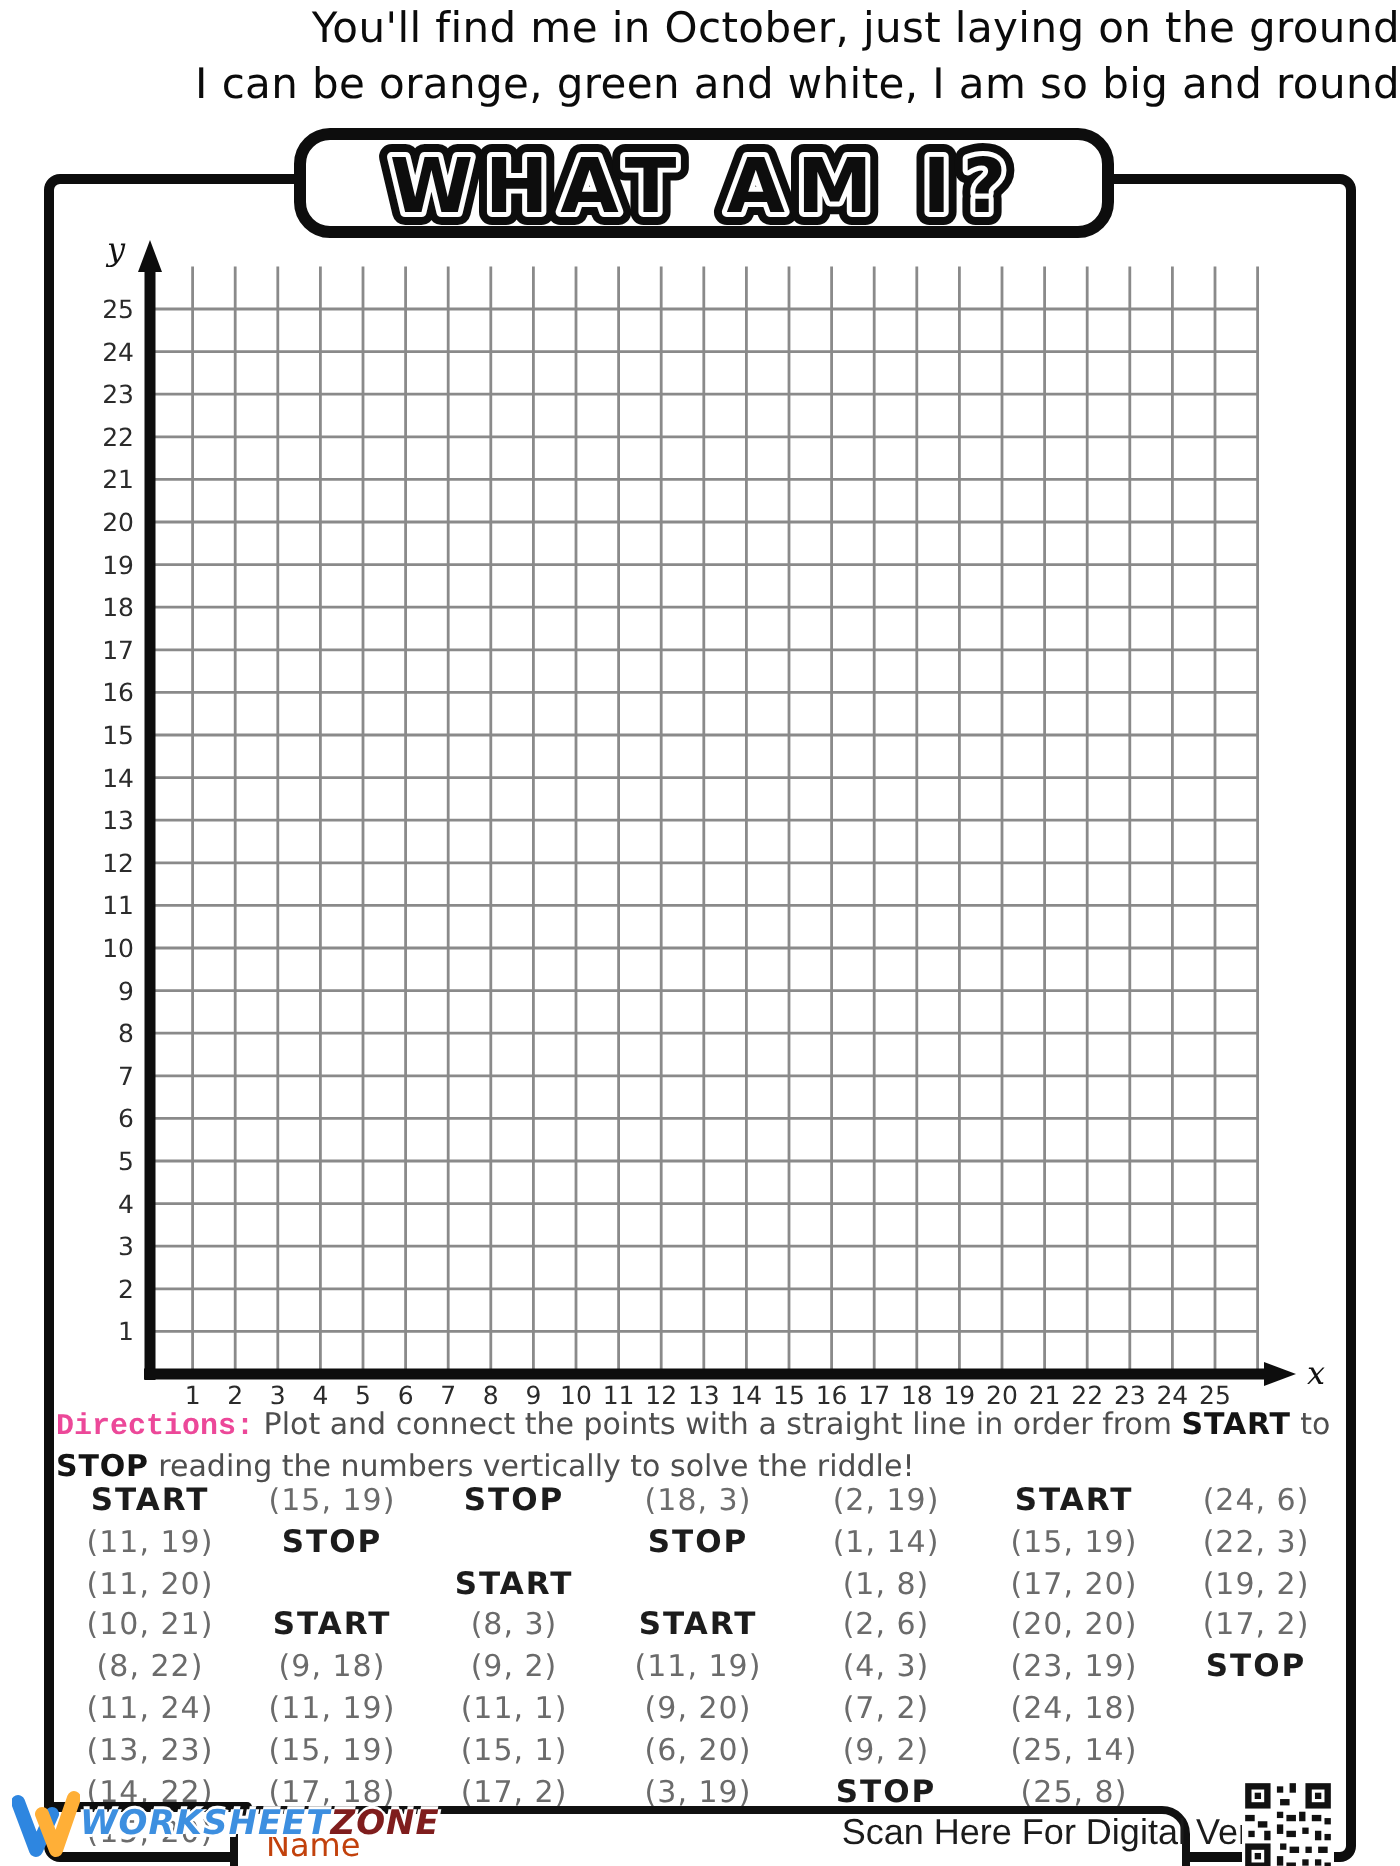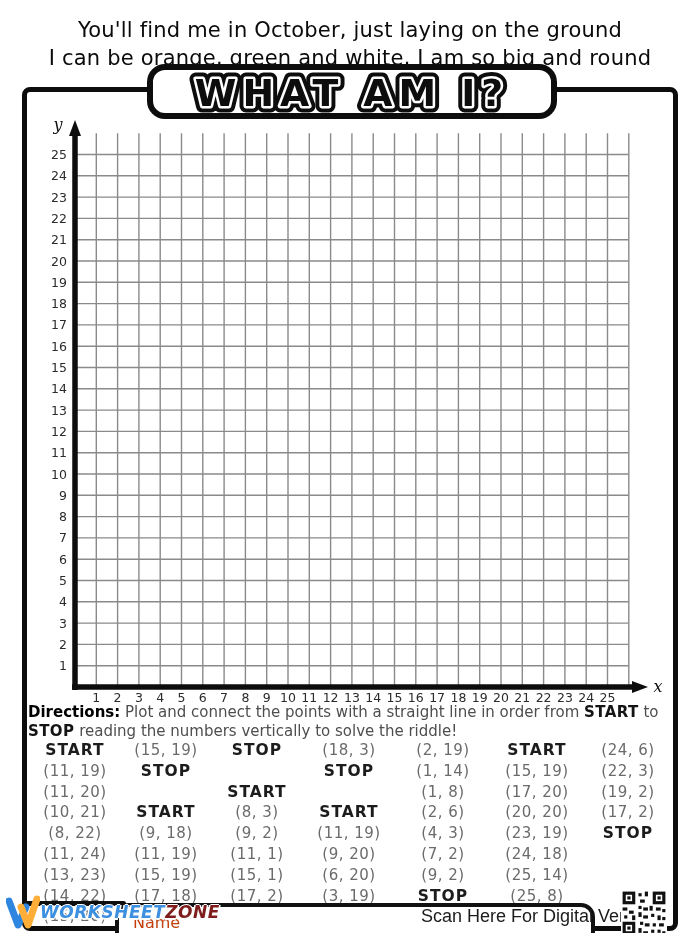--- a/index.html
+++ b/index.html
@@ -1,41 +1,41 @@
 <!DOCTYPE html>
 <html><head>
 <meta charset="utf-8">
 <style>
   html,body{margin:0;padding:0;background:#fff;}
   #page{position:relative;width:700px;height:933px;overflow:hidden;background:#fff;
         font-family:"DejaVu Sans","Liberation Sans",sans-serif;}
 
   
-  .riddle{position:absolute;top:16px;left:0;width:700px;text-align:center;
+  .riddle{position:absolute;top:0;left:0;width:700px;text-align:right;
           color:#0b0b0b;font-size:21px;line-height:28px;letter-spacing:.2px;}
 
   
   .content-box{position:absolute;left:22px;top:87px;width:656px;height:844px;
                border:5px solid #0d0d0d;border-radius:8px;box-sizing:border-box;background:transparent;}
 
   
   .banner{position:absolute;left:147px;top:64px;width:410px;height:55px;background:#fff;
           border:6px solid #0d0d0d;border-radius:18px;box-sizing:border-box;z-index:3;
           display:flex;align-items:center;justify-content:center;}
   .banner svg{display:block;}
 
   
   .grid-svg{position:absolute;left:30px;top:110px;z-index:1;}
   .tick{font-size:12.5px;fill:#2b2b2b;font-family:"DejaVu Sans",sans-serif;}
   .axis-letter{font-size:16px;font-style:italic;fill:#111;font-family:"DejaVu Serif",serif;}
 
   
   .directions{position:absolute;left:28px;top:703px;width:648px;
               font-size:15px;line-height:18.5px;color:#4e4e4e;}
-  .directions .dlabel{color:#000000;font-weight:700;}
+  .directions .dlabel{color:#ec4899;font-weight:700;font-family:Liberation Mono, monospace;}
   .directions .dcaps{color:#141414;font-weight:600;letter-spacing:.4px;}
   .directions .dund{}
 
   
   .points{position:absolute;left:0;top:740px;width:700px;height:190px;z-index:1;}
   .pcol{position:absolute;top:0;transform:translateX(-50%);text-align:center;white-space:nowrap;}
   .pcell{height:20.8px;line-height:20.8px;font-size:15px;color:#6b6b6b;letter-spacing:.5px;}
   .plabel{color:#1c1c1c;font-weight:600;font-size:15.5px;letter-spacing:1px;}
 
   

